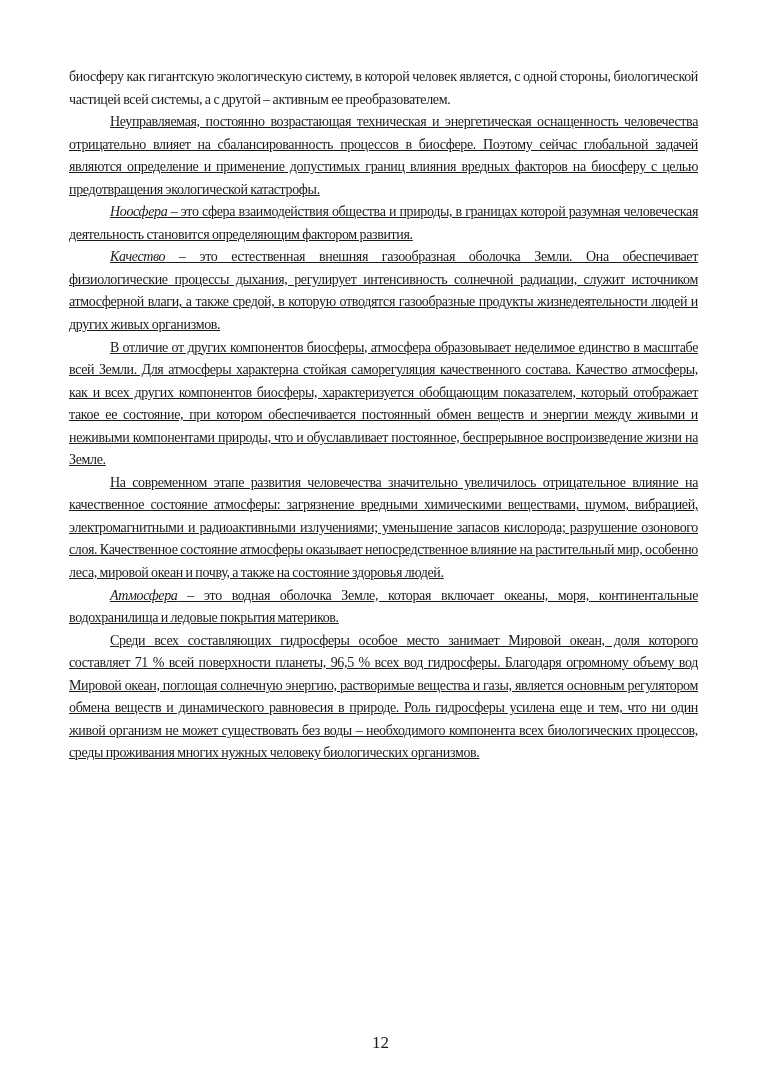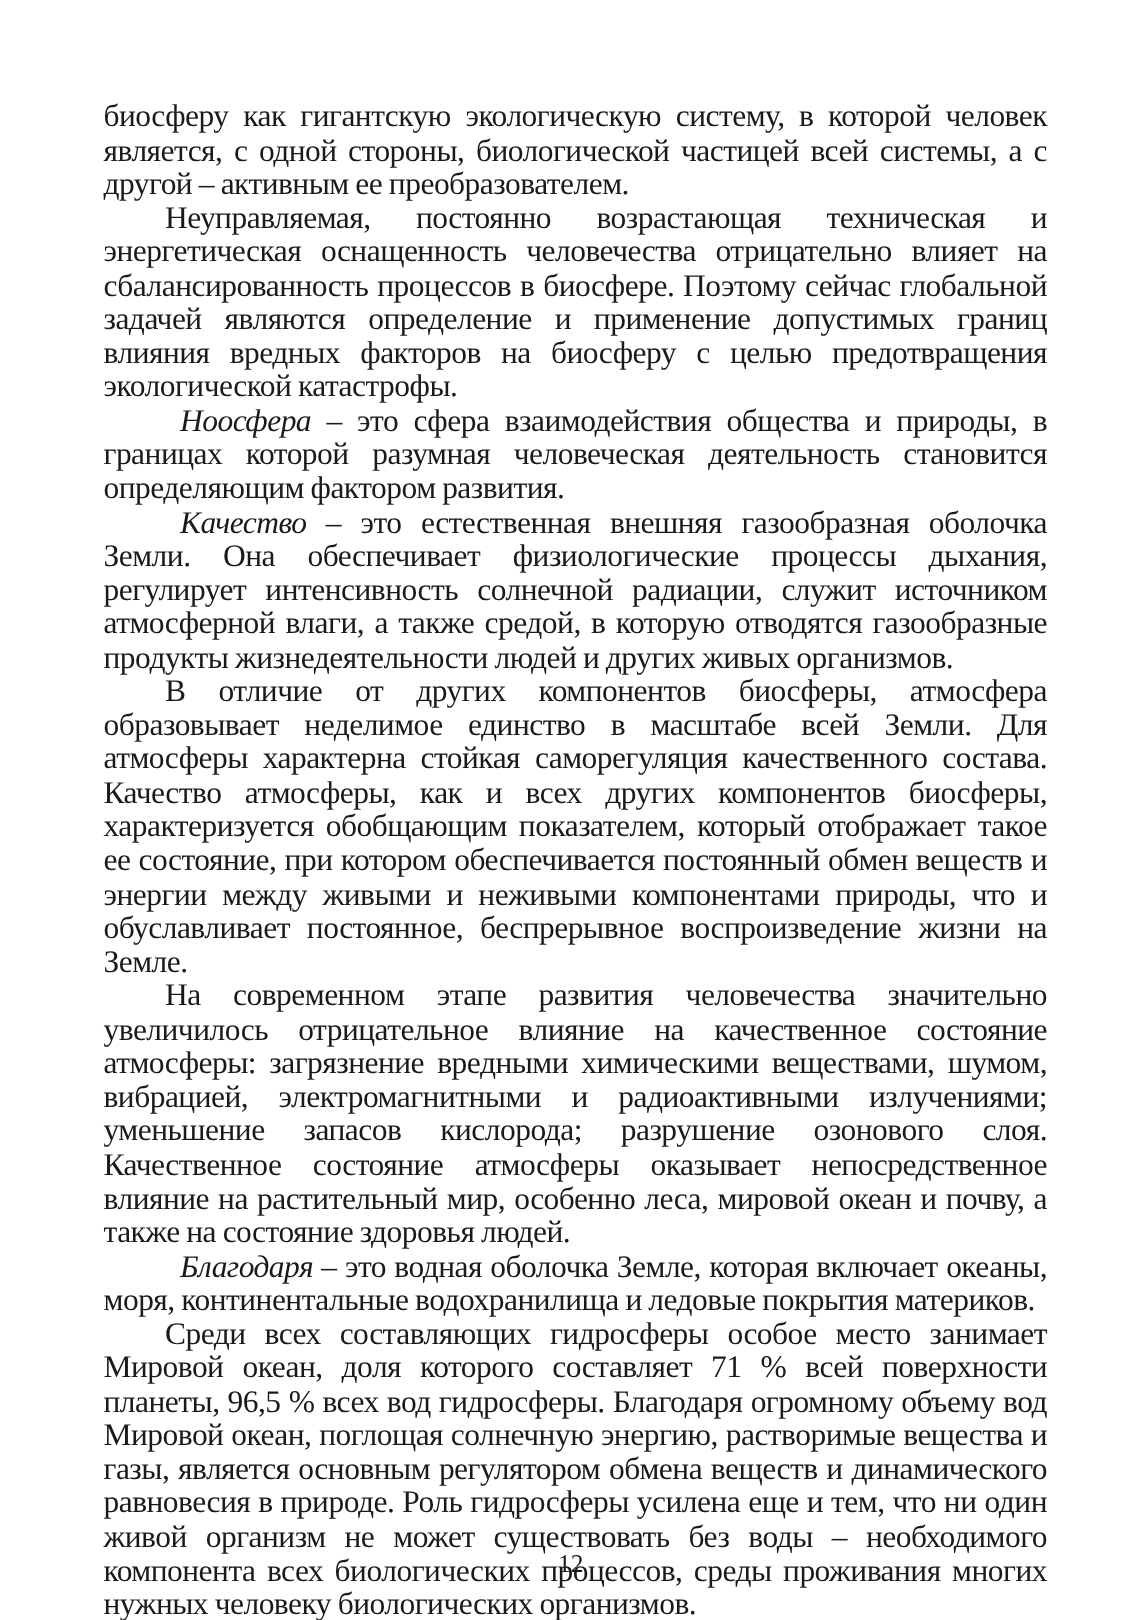--- a/index.html
+++ b/index.html
@@ -3,30 +3,30 @@
 <meta charset="utf-8">
 <style>
   html, body { margin: 0; padding: 0; background: #ffffff; }
   body { width: 761px; height: 1080px; position: relative; overflow: hidden; }
   .page {
     position: absolute;
     left: 69px;
     top: 66px;
     width: 629px;
     font-family: "Liberation Serif", serif;
-    font-size: 21px;
+    font-size: 14px;
     line-height: 22.55px;
     color: #1a1a1a;
     text-align: justify;
     letter-spacing: -0.35px;
     word-spacing: -0.5px;
   }
   .page p { margin: 0; text-indent: 0; hyphens: manual; }
-  .page p.indent { text-indent: 41px; }
-  .term { font-style: italic; margin-left: 10px; }
+  .page p.indent { text-indent: 41px; text-decoration: underline; }
+  .term { font-style: italic; }
   .page-number {
     position: absolute;
     left: 0; width: 761px;
     top: 1033px;
     text-align: center;
     font-family: "Liberation Serif", serif;
     font-size: 17px;
     color: #1a1a1a;
   }
 </style>
@@ -46,20 +46,20 @@
   <p class="indent">
     <span class="term">Качество</span><span> – это естественная внешняя газообразная оболочка Земли. Она обеспечивает физиологические процессы дыхания, регулирует интенсивность солнечной радиации, служит источником атмосферной влаги, а также средой, в которую отводятся газообразные продукты жизнедеятельности людей и других живых организмов.</span>
   </p>
   <p class="indent">
     <span>В отличие от других компонентов биосферы, атмосфера образовывает не­делимое единство в масштабе всей Земли. Для атмосферы характерна стойкая саморегуляция качественного состава. Качество атмосферы, как и всех других компонентов биосферы, характеризуется обобщающим показателем, который отображает такое ее состояние, при котором обеспечивается постоянный об­мен веществ и энергии между живыми и неживыми компонентами природы, что и обуславливает постоянное, беспрерывное воспроизведение жизни на Земле.</span>
   </p>
   <p class="indent">
     <span>На современном этапе развития человечества значительно увеличилось от­рицательное влияние на качественное состояние атмосферы: загрязнение вред­ными химическими веществами, шумом, вибрацией, электромагнитными и ра­диоактивными излучениями; уменьшение запасов кислорода; разрушение озо­нового слоя. Качественное состояние атмосферы оказывает непосредственное влияние на растительный мир, особенно леса, мировой океан и почву, а также на состояние здоровья людей.</span>
   </p>
   <p class="indent">
-    <span class="term">Благодаря</span><span> – это водная оболочка Земле, которая включает океаны, моря, континентальные водохранилища и ледовые покрытия материков.</span>
+    <span class="term">Атмосфера</span><span> – это водная оболочка Земле, которая включает океаны, моря, континентальные водохранилища и ледовые покрытия материков.</span>
   </p>
   <p class="indent">
     <span>Среди всех составляющих гидросферы особое место занимает Мировой океан, доля которого составляет 71 % всей поверхности планеты, 96,5 % всех вод гидросферы. Благодаря огромному объему вод Мировой океан, поглощая солнечную энергию, растворимые вещества и газы, является основным регуля­тором обмена веществ и динамического равновесия в природе. Роль гидросфе­ры усилена еще и тем, что ни один живой организм не может существовать без воды – необходимого компонента всех биологических процессов, среды про­живания многих нужных человеку биологических организмов.</span>
   </p>
 </div>
 
 <div class="page-number">12</div>
 
 </body></html>

